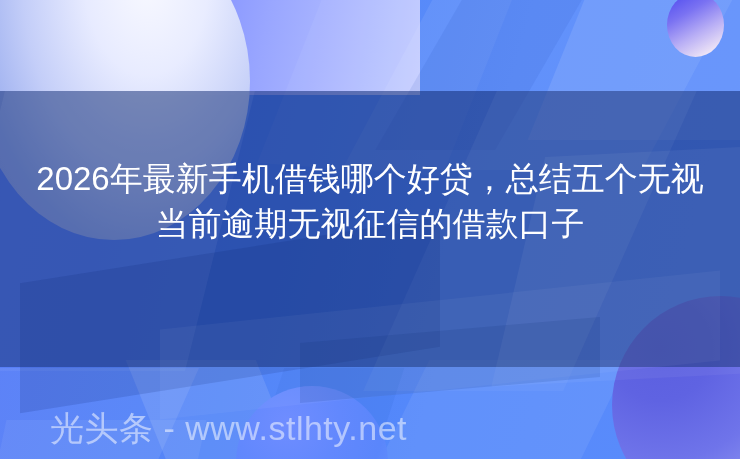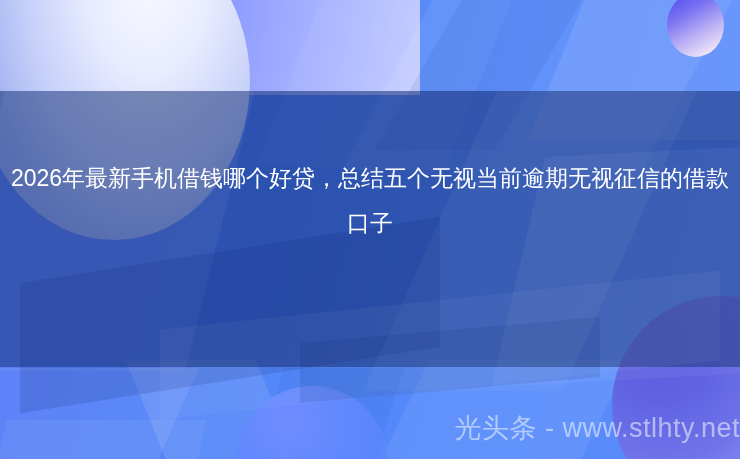--- a/index.html
+++ b/index.html
@@ -154,34 +154,34 @@
     transform: skewY(-5deg);
   }
 
   
   #headline {
     position: absolute;
     left: 0; right: 0;
     top: 156px;
     text-align: center;
     color: #ffffff;
-    font-size: 23px;
+    font-size: 33px;
     line-height: 45px;
     font-weight: 400;
     letter-spacing: 0px;
-    padding: 0 8px;
+    padding: 0 20px;
     white-space: pre-wrap;
   }
 
   #watermark {
     position: absolute;
     left: 0; right: 0;
     top: 413px;
-    text-align: right;
-    font-size: 27px;
+    text-align: left;
+    font-size: 34px;
     line-height: 30px;
     color: rgba(255,255,255,0.52);
     letter-spacing: 0.5px;
     font-weight: 400;
     padding-left: 50px;
   }
 </style>
 </head>
 <body>
 

